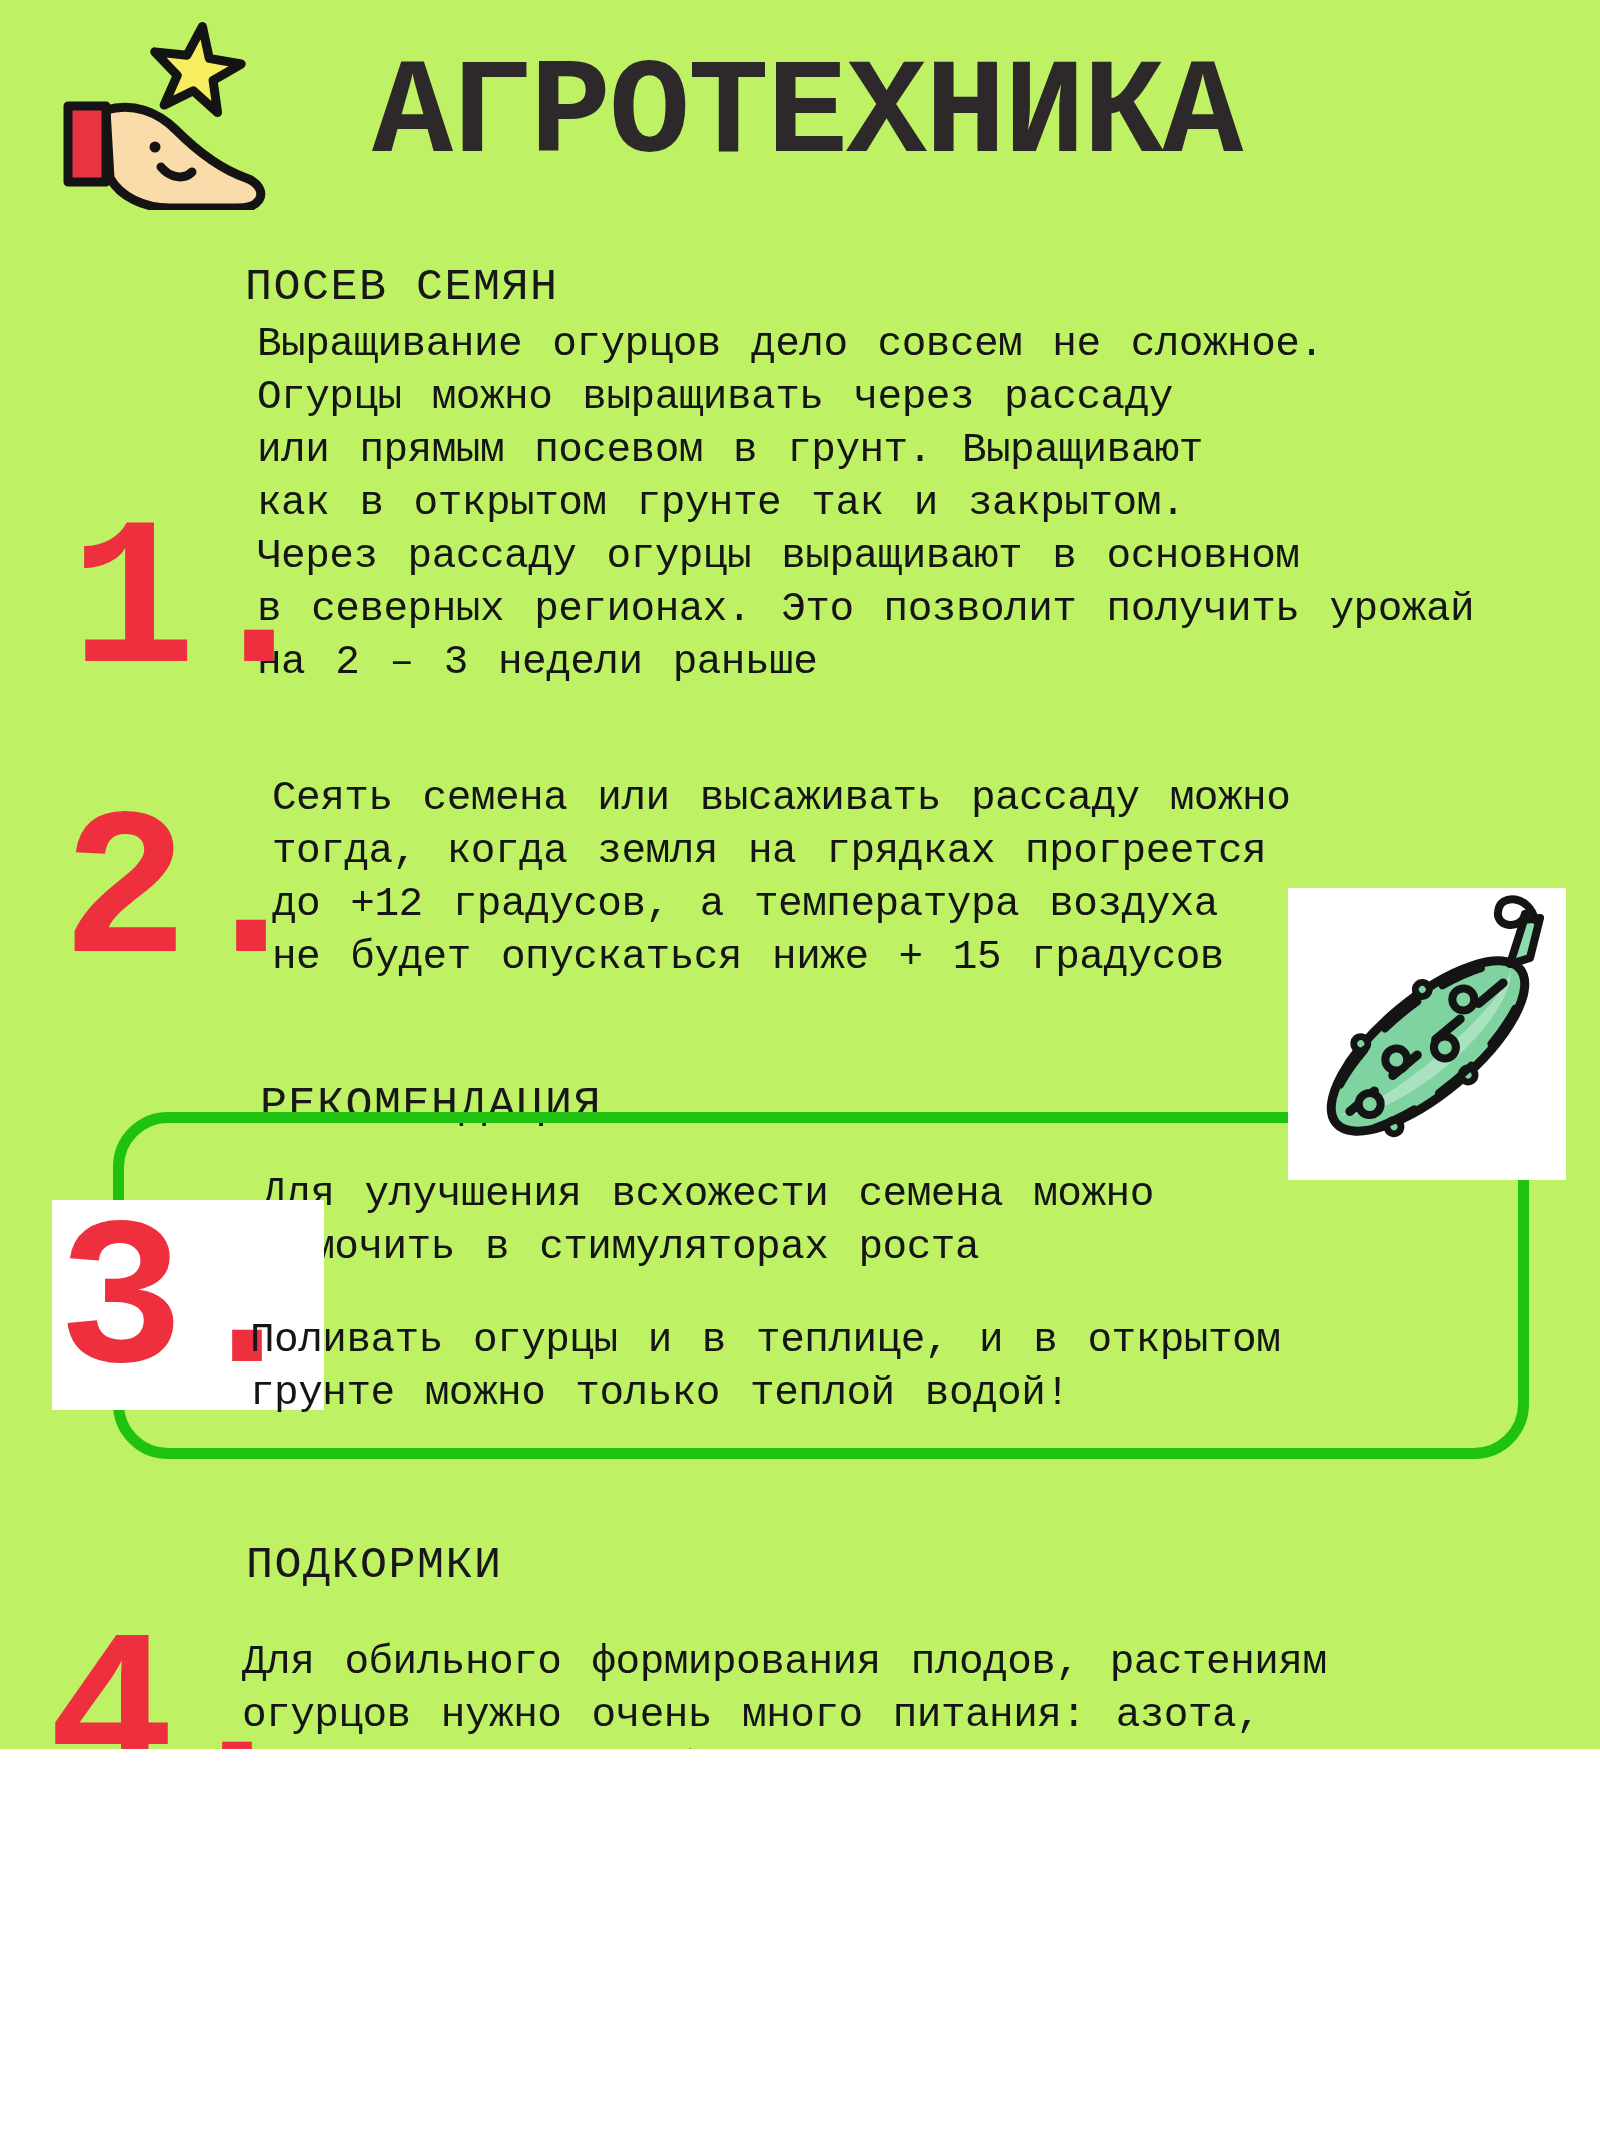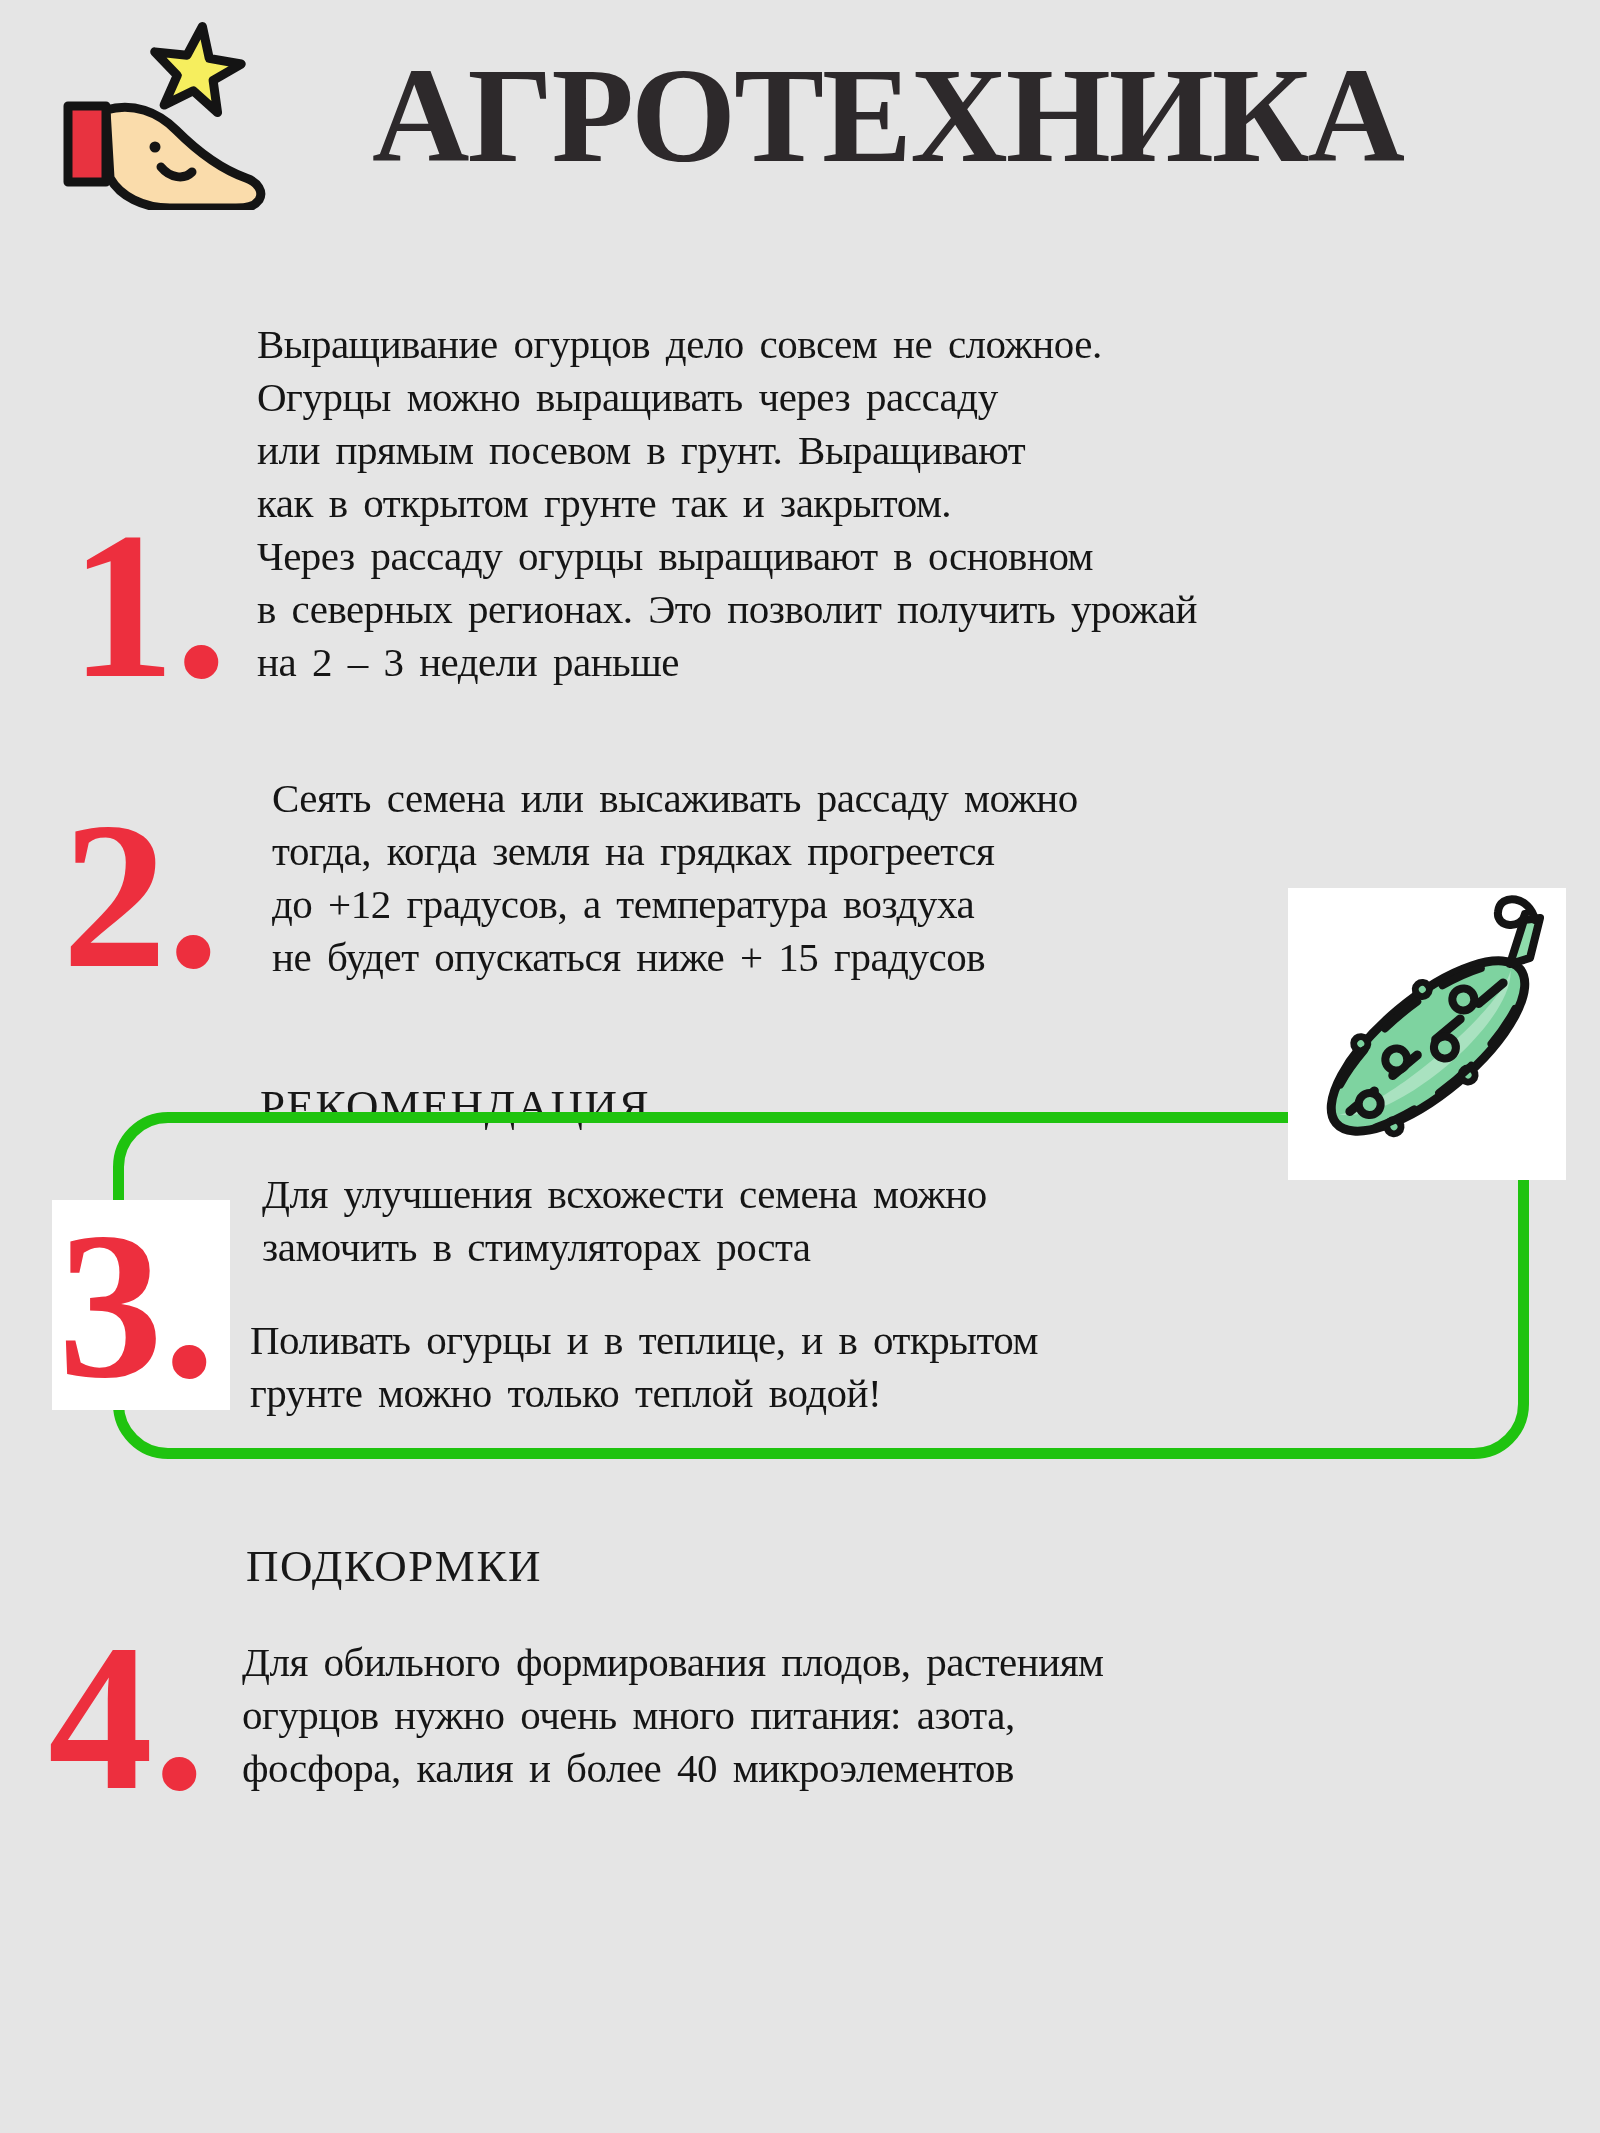--- a/index.html
+++ b/index.html
@@ -1,21 +1,21 @@
 <!DOCTYPE html>
 <html><head>
 <meta charset="utf-8">
 <style>
   html,body{margin:0;padding:0;background:#ffffff;}
   #poster{
     position:relative;
-    width:1600px;height:2133px;
-    background:#e5e5e5;
+    width:1600px;height:1749px;
+    background:#bef264;
     overflow:hidden;
-    font-family:Liberation Serif, serif;
+    font-family:Liberation Mono, monospace;
     color:#1c1c1c;
   }
   .abs{position:absolute;}
   
   .title{
     left:372px;top:42px;
     font-size:135px;font-weight:700;letter-spacing:-2px;
     color:#2d292b;line-height:1.1;white-space:nowrap;
   }
   
@@ -59,20 +59,21 @@
       </g>
       <path d="M 48 90 C 75 82 100 92 118 110 C 138 130 160 148 188 158 C 200 162 206 172 201 180 C 196 187 188 188 178 188 L 112 188 C 85 188 62 176 52 158 Z" fill="#fadcab" stroke="#141414" stroke-width="9" stroke-linejoin="round"></path>
       <rect x="10" y="86" width="38" height="76" fill="#e83340" stroke="#141414" stroke-width="9" stroke-linejoin="round"></rect>
       <circle cx="97" cy="127" r="5.5" fill="#141414"></circle>
       <path d="M 103 147 C 112 158 126 160 134 152" fill="none" stroke="#141414" stroke-width="9" stroke-linecap="round"></path>
     </svg>
   </div>
 
   <div class="abs title">АГРОТЕХНИКА</div>
 
+  <div class="abs heading" style="left:245px;top:262px;">ПОСЕВ СЕМЯН</div>
   <div class="abs body-text" style="left:257px;top:318px;width:1330px;">Выращивание огурцов дело совсем не сложное.
 Огурцы можно выращивать через рассаду
 или прямым посевом в грунт. Выращивают
 как в открытом грунте так и закрытом.
 Через рассаду огурцы выращивают в основном
 в северных регионах. Это позволит получить урожай
 на 2 – 3 недели раньше</div>
   <div class="abs step-num" style="left:70px;top:500px;">1.</div>
 
   <div class="abs body-text" style="left:228px;top:772px;width:1330px;margin-left:44px;">Сеять семена или высаживать рассаду можно

